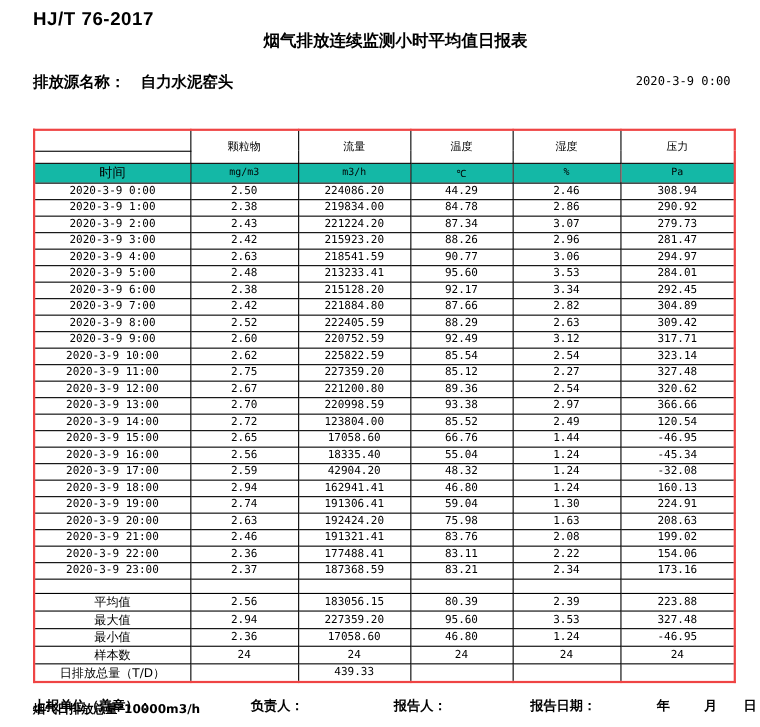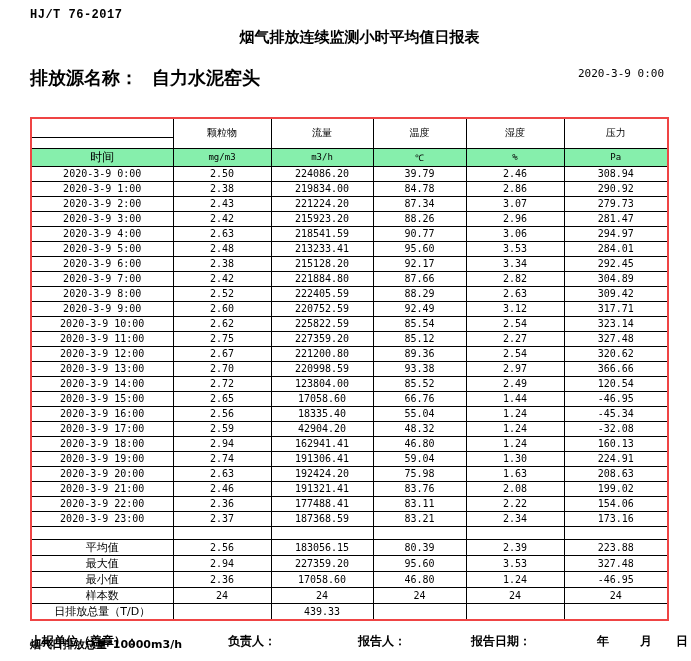--- a/index.html
+++ b/index.html
@@ -7,31 +7,31 @@
   body {
     width:691px; height:661px;
     background:#ffffff; color:#000;
     font-family:"DejaVu Sans","Liberation Sans",sans-serif;
     position:relative; overflow:hidden;
   }
 
   
   .std-code {
     position:absolute; left:30px; top:8px;
-    font-size:12px; font-weight:bold;
-    font-family:Liberation Mono, monospace;
+    font-size:17px; font-weight:bold;
+    font-family:Liberation Sans, sans-serif;
     letter-spacing:0.5px;
   }
   .page-title {
     position:absolute; left:0; top:28px; width:100%;
     text-align:center; font-size:15px; font-weight:bold;padding-left:28px;
   }
   .source-line {
     position:absolute; left:30px; top:66px;
-    font-size:18px; font-weight:bold;
+    font-size:14px; font-weight:bold;
   }
   .source-line .src-name { margin-left:14px; }
   .report-datetime {
     position:absolute; left:578px; top:67px;
     font-size:11px;
     font-family:"DejaVu Sans Mono","Liberation Mono",monospace;
   }
 
   
   table.report {
@@ -46,21 +46,21 @@
     padding:0; overflow:hidden; white-space:nowrap;
     font-size:10px;
     font-family:"DejaVu Sans Mono","Liberation Mono",monospace;
   }
   tr.hdr-r1 td { height:19px; }
   tr.hdr-r2 td { height:11px; }
   td.param-cell {
     font-family:"DejaVu Sans","Liberation Sans",sans-serif;
     font-size:12px;
   }
-  tr.unit-row td { height:13px; background:#86efac; font-size:9px; }
+  tr.unit-row td { height:13px; background:#14b8a6; font-size:9px; }
   tr.unit-row td.time-hdr {
     font-family:"DejaVu Sans","Liberation Sans",sans-serif;
     font-size:12px;
   }
   tr.data-row td { height:15px; }
   tr.spacer-row td { height:13px; }
   tr.summary-row td { height:15px;margin-top:42px; }
   tr.summary-row td.sum-label {
     font-family:"DejaVu Sans","Liberation Sans",sans-serif;
     font-size:11px;
@@ -69,21 +69,21 @@
   
   .foot-note {
     position:absolute; left:30px; top:637px;
     font-size:11px; font-weight:bold;
   }
   .sig-line { position:absolute; top:633px; left:0; width:691px; font-size:12px; font-weight:bold; }
   .sig-line span { position:absolute; white-space:nowrap; }
   .lbl-unit   { left:30px;text-align:right; }
   .lbl-resp   { left:228px; }
   .lbl-report { left:358px; }
-  .lbl-date   { left:471px; }
+  .lbl-date   { left:482px; }
   .lbl-year   { left:597px; }
   .lbl-month  { left:640px; }
   .lbl-day    { left:676px; }
 </style>
 </head>
 <body>
 
 <div class="std-code">HJ/T 76-2017</div>
 <div class="page-title">烟气排放连续监测小时平均值日报表</div>
 <div class="source-line">
@@ -119,21 +119,21 @@
       <td>℃</td>
       <td>%</td>
       <td>Pa</td>
     </tr>
   </tbody>
   <tbody id="tbody-data">
       <tr class="data-row">
         <td>2020-3-9 0:00</td>
         <td>2.50</td>
         <td>224086.20</td>
-        <td>39.79</td>
+        <td>44.29</td>
         <td>2.46</td>
         <td>308.94</td>
       </tr>
       <tr class="data-row">
         <td>2020-3-9 1:00</td>
         <td>2.38</td>
         <td>219834.00</td>
         <td>84.78</td>
         <td>2.86</td>
         <td>290.92</td>

